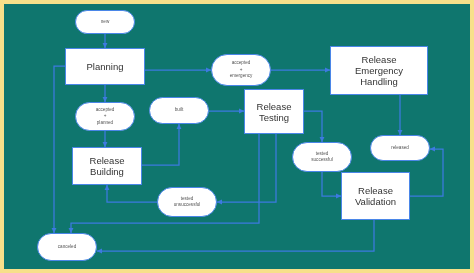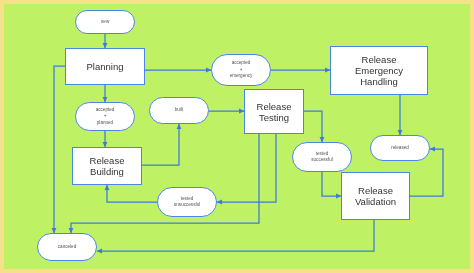--- a/index.html
+++ b/index.html
@@ -6,21 +6,21 @@
   body{
     width:474px;height:273px;
     background:#f7e08a;
     font-family:"Liberation Sans", sans-serif;
     overflow:hidden;
   }
   #frame{
     position:absolute;
     left:4px;top:4px;
     width:466px;height:265px;
-    background:#bef264;
+    background:#0f766e;
     overflow:hidden;
   }
   #canvas{position:absolute;left:0;top:0;width:466px;height:265px;}
   svg{position:absolute;left:0;top:0;width:466px;height:265px;}
 
   .node{position:absolute;box-sizing:border-box;display:flex;align-items:center;justify-content:center;text-align:center;color:#333333;background:#ffffff;}
   .state{border:1.3px solid #4a86e8;font-size:9.5px;line-height:11px;}
   .trans{border:1.1px solid #4a86e8;border-radius:999px;font-size:4.6px;line-height:6.4px;color:#555555;}
   .lbl{display:block;white-space:pre-line;}
 </style>

